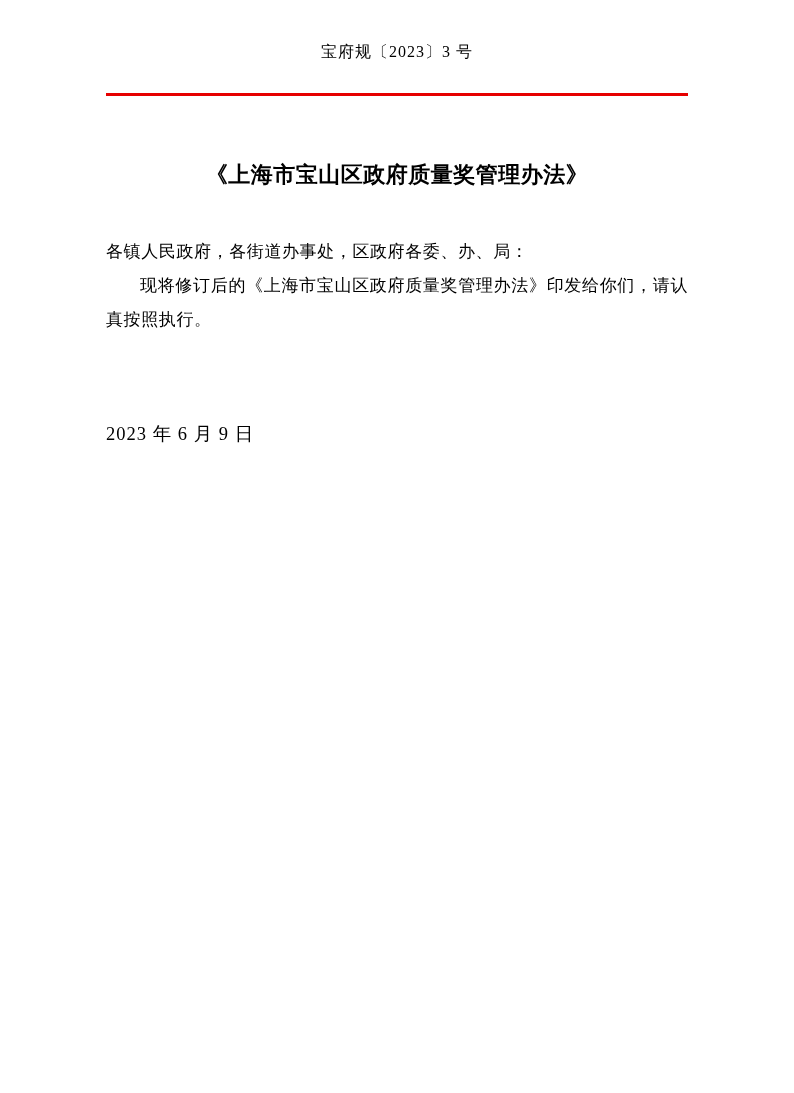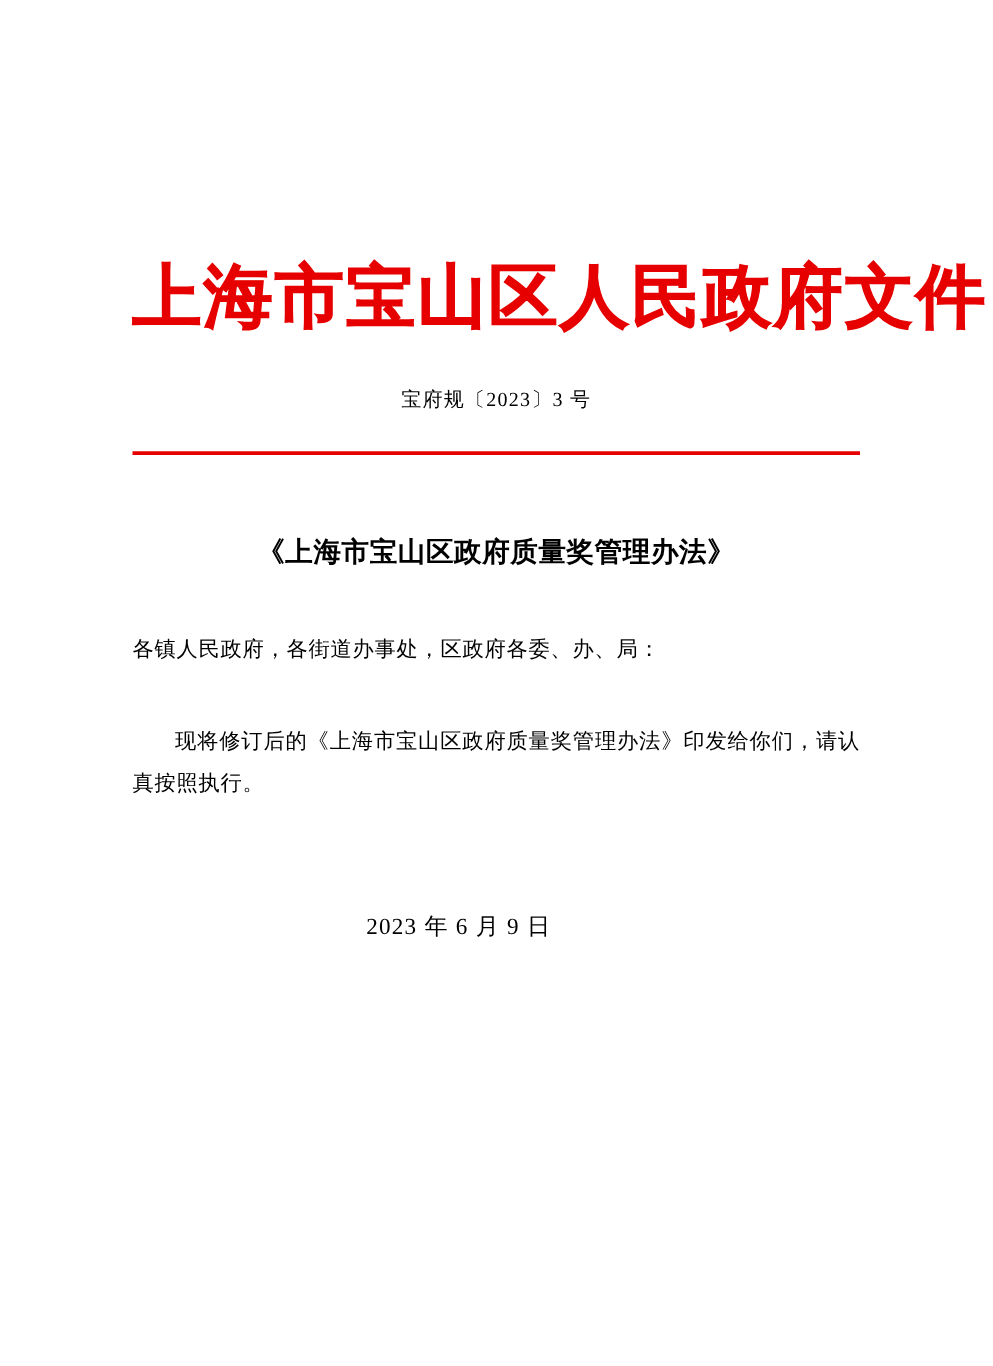--- a/index.html
+++ b/index.html
@@ -78,39 +78,37 @@
     line-height: 2.0;
     letter-spacing: 0.6px;
     font-family: "Liberation Serif", "DejaVu Serif", serif;
   }
   .salutation {
     text-align: left;
   }
   .para {
     text-indent: 2em;
     text-align: justify;
-    margin-top: 39px;
   }
 
   
   .date-line {
     margin-top: 84px;
-    text-align: center;
+    text-align: left;
     padding-right: 60px;
     font-size: 18.5px;
     letter-spacing: 1px;
     font-family: "Liberation Serif", "DejaVu Serif", serif;
   }
 </style>
 </head>
 <body>
 
 <div class="page">
 
-  <div class="masthead">上海市宝山区人民政府文件</div>
 
   <div class="doc-number">宝府规〔2023〕3 号</div>
 
   <div class="red-rule"></div>
 
   <div class="title-block">
     <span class="title-line">《上海市宝山区政府质量奖管理办法》</span>
   </div>
 
   <div class="body-block">

